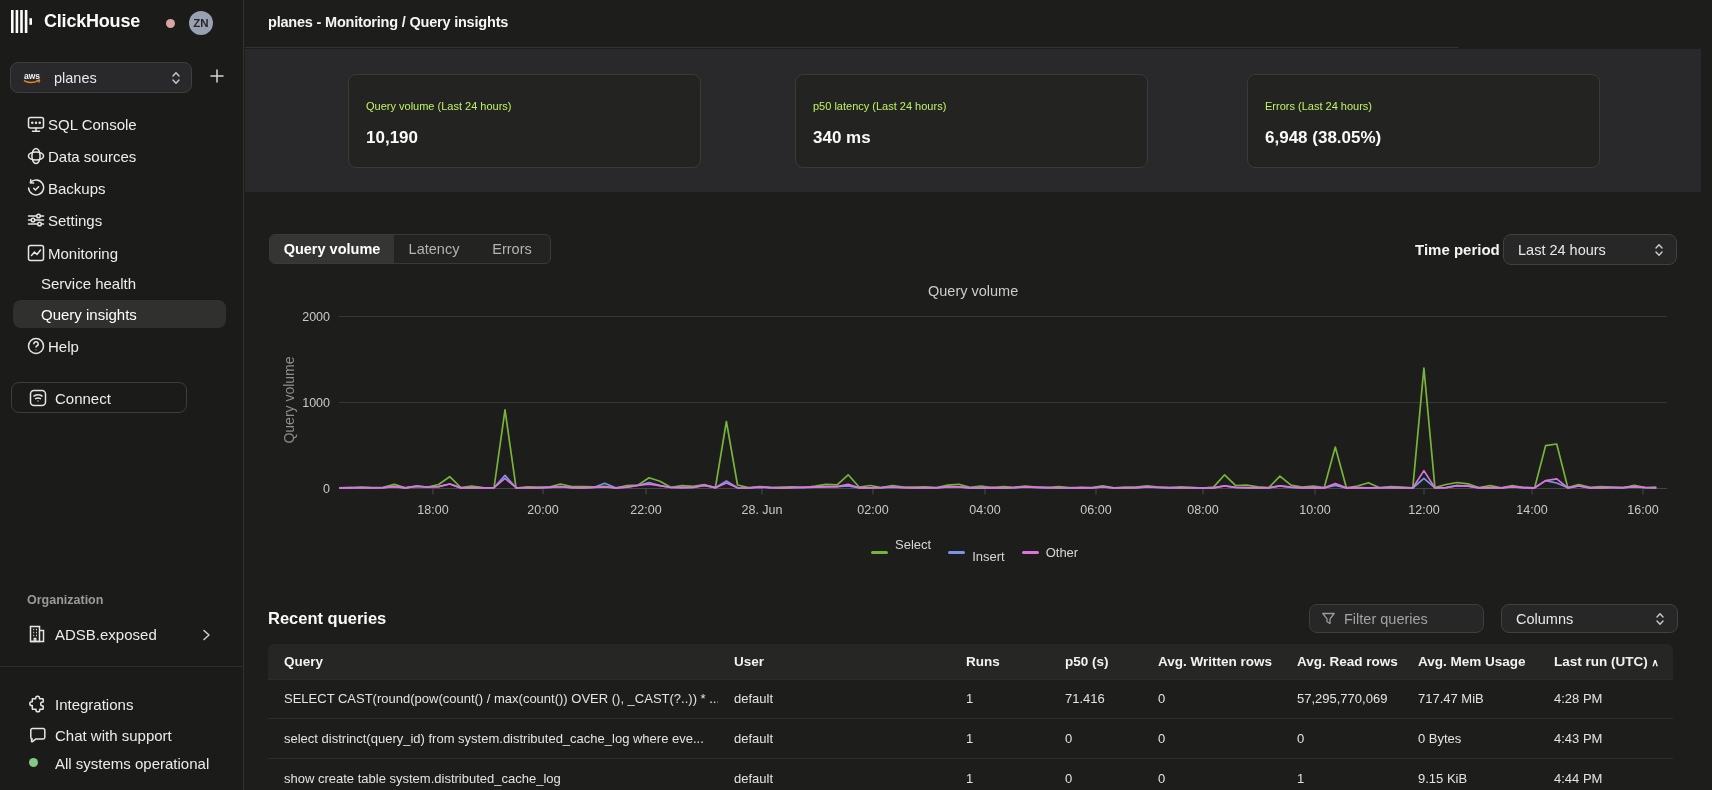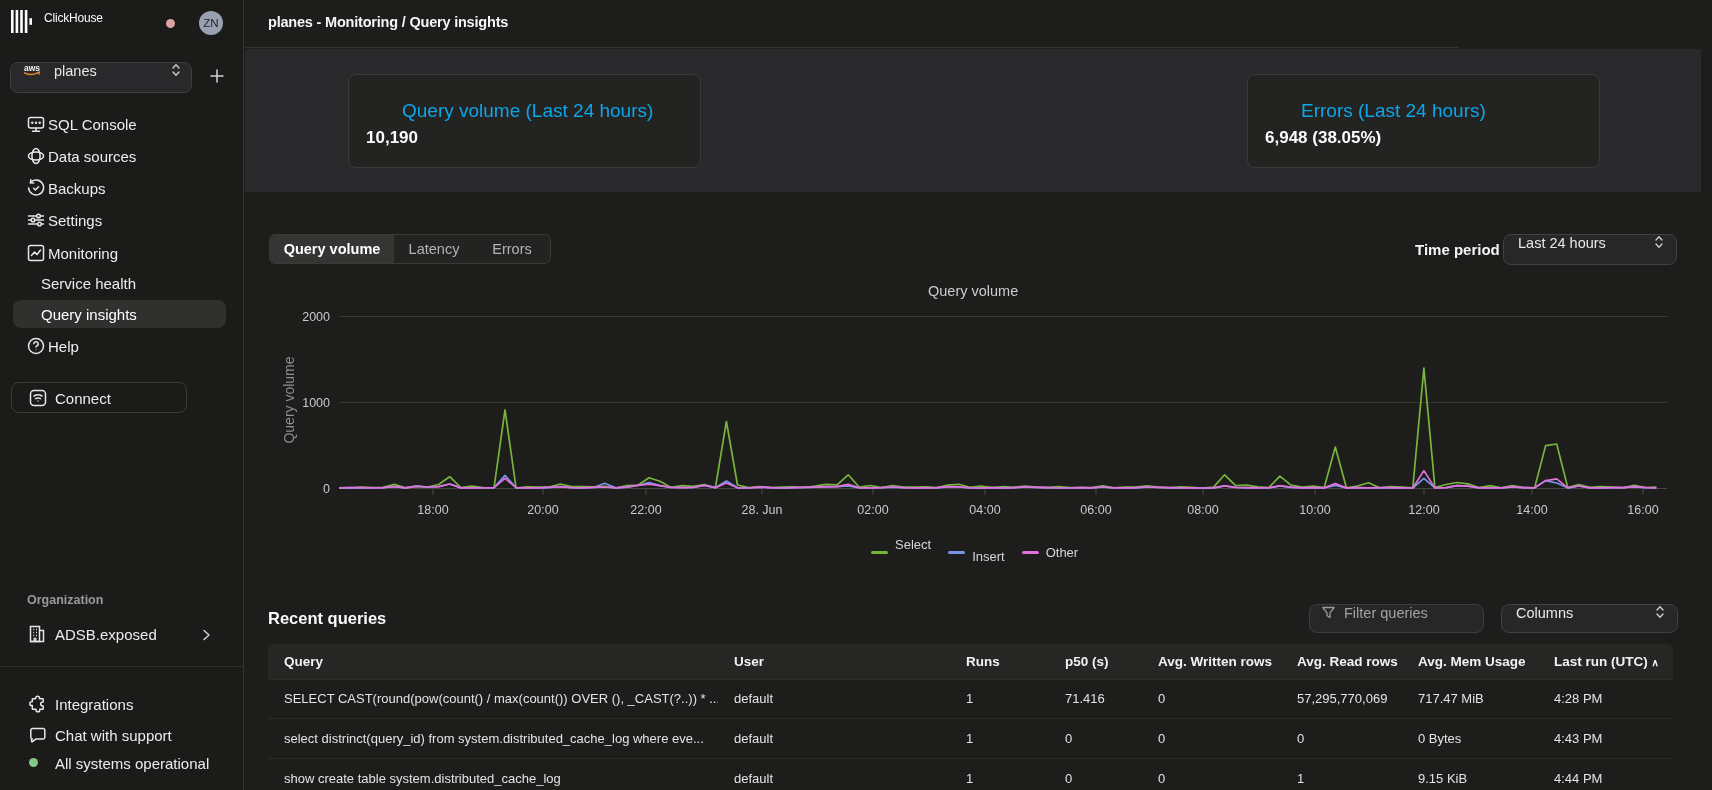--- a/index.html
+++ b/index.html
@@ -13,31 +13,31 @@
 .navitem svg { position:absolute; left:26px; }
 .navitem .lbl { position:absolute; left:48px; }
 .subitem { position:absolute; left:41px; font-size:15px; color:#ededed; }
 
 #main { position:absolute; left:245px; top:0; width:1467px; height:790px; }
 #topbar { position:absolute; left:0; top:0; width:1213px; height:48px;
   background:#1d1d1b; border-bottom:1px solid #333331; }
 #band { position:absolute; left:0; top:49px; width:1456px; height:143px; background:#29292b; }
 .card { position:absolute; top:25px; width:353px; height:94px; background:#232321;
   border:1px solid #3a3a39; border-radius:8px; }
-.card .t { position:absolute; left:17px; top:25px; font-size:19px; color:#0ea5e9;margin-left:36px; }
+.card .t { position:absolute; left:17px; top:25px; font-size:11px; color:#bef264; }
 .card .v { position:absolute; left:17px; top:53px; font-size:17px; font-weight:bold; color:#fafafa; }
 
 #tabs { position:absolute; left:24px; top:234px; height:30px; background:#232322;
   border:1px solid #3a3a39; border-radius:6px; display:flex; overflow:hidden; }
 #tabs .tab { height:100%; display:flex; align-items:center; justify-content:center;
   font-size:14.5px; color:#b3b3b3; }
 #tabs .tab.active { background:#353533; color:#ffffff; font-weight:bold; }
 
 .selectbox { position:absolute; background:#272727; border:1px solid #414141;
-  border-radius:8px; display:flex; font-size:14.5px; color:#e8e8e8; }
+  border-radius:8px; display:flex; align-items:center; font-size:14.5px; color:#e8e8e8; }
 .updown { margin-left:auto; }
 
 table { border-collapse:collapse; table-layout:fixed; width:1405px; font-size:13.5px; }
 th, td { text-align:left; padding:0 0 0 16px; overflow:hidden; white-space:nowrap; }
 thead tr { background:#262625; height:35px; }
 th { font-weight:bold; color:#f2f2f2; }
 tbody tr { height:39.5px; border-top:1px solid #2c2c2b; }
 td { color:#e3e3e3; font-size:13px; }
 </style></head>
 <body>
@@ -46,23 +46,23 @@
 
   <svg class="abs" style="left:11px;top:10px" width="21" height="23" viewBox="0 0 21 23">
     <g fill="#fcfcfc">
       <rect x="0" y="0" width="2.6" height="23"></rect>
       <rect x="4.6" y="0" width="2.6" height="23"></rect>
       <rect x="9.2" y="0" width="2.6" height="23"></rect>
       <rect x="13.8" y="0" width="2.6" height="23"></rect>
       <rect x="18.4" y="8.2" width="2.6" height="6.6"></rect>
     </g>
   </svg>
-  <div class="abs" style="left:44px;top:11px;font-size:12px;font-weight:400;color:#fbfbfb;letter-spacing:-0.2px">ClickHouse</div>
+  <div class="abs" style="left:44px;top:11px;font-size:18px;font-weight:700;color:#fbfbfb;letter-spacing:-0.2px">ClickHouse</div>
   <div class="abs" style="left:166px;top:19px;width:9px;height:9px;border-radius:50%;background:#d9a5a4"></div>
-  <div class="abs" style="left:199px;top:11px;width:24px;height:24px;border-radius:50%;background:#97a1af;color:#26262a;font-size:11.5px;font-weight:normal;display:flex;align-items:center;justify-content:center">ZN</div>
+  <div class="abs" style="left:189px;top:11px;width:24px;height:24px;border-radius:50%;background:#97a1af;color:#26262a;font-size:11.5px;font-weight:bold;display:flex;align-items:center;justify-content:center">ZN</div>
 
   <div class="selectbox" style="left:10px;top:62px;width:182px;height:31px;background:#29292b;border-color:#3e3e3e;padding:0 10px 0 12px">
     <svg width="19" height="13" viewBox="0 0 19 13" style="margin-right:12px">
       <text x="1" y="8" font-size="8.5" font-weight="bold" fill="#f5f5f5" font-family="Liberation Sans">aws</text>
       <path d="M1.5 9.8 Q9 13.6 16.5 9.2" fill="none" stroke="#e8862d" stroke-width="1.5" stroke-linecap="round"></path>
       <path d="M16.6 9.1 l-2.5 0.4 M16.6 9.1 l-0.7 2.2" fill="none" stroke="#e8862d" stroke-width="1.2" stroke-linecap="round"></path>
     </svg>
     <span>planes</span>
     <svg class="updown" width="10" height="14" viewBox="0 0 10 14">
         <path d="M2 5 L5 1.8 L8 5 M2 9 L5 12.2 L8 9" fill="none" stroke="#cccccc" stroke-width="1.4" stroke-linejoin="round" stroke-linecap="round"></path>
@@ -169,20 +169,24 @@
 </div>
 
 <div id="main">
   <div id="topbar">
     <div class="abs" style="left:23px;top:14px;font-size:14.5px;font-weight:bold;color:#f5f5f5;letter-spacing:-0.2px">planes - Monitoring / Query insights</div>
   </div>
   <div id="band">
     <div class="card" style="left:103px">
         <div class="t">Query volume (Last 24 hours)</div>
         <div class="v">10,190</div>
+      </div>
+    <div class="card" style="left:550px">
+        <div class="t">p50 latency (Last 24 hours)</div>
+        <div class="v">340 ms</div>
       </div>
     <div class="card" style="left:1002px">
         <div class="t">Errors (Last 24 hours)</div>
         <div class="v">6,948 (38.05%)</div>
       </div>
   </div>
 
   <div id="tabs">
     <div class="tab active" style="width:124px">Query volume</div>
     <div class="tab" style="width:80px">Latency</div>

